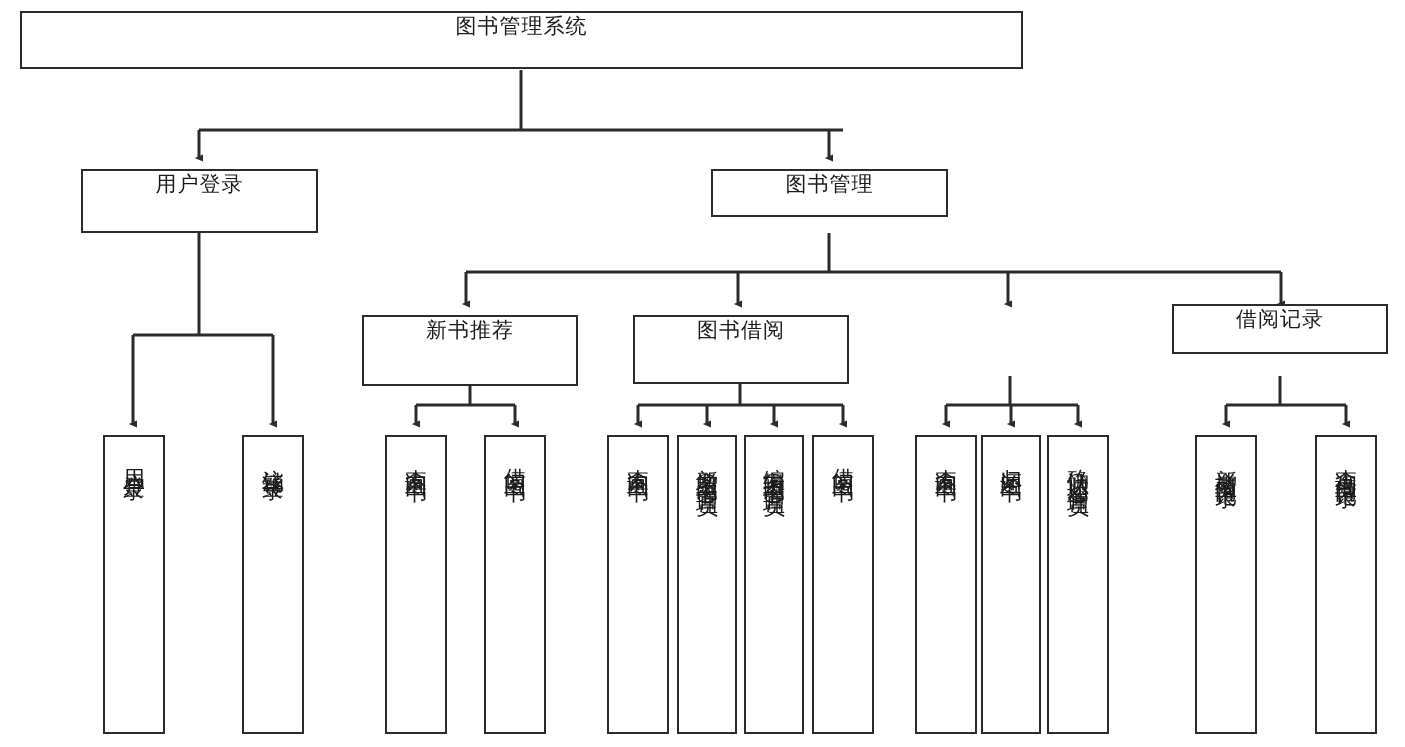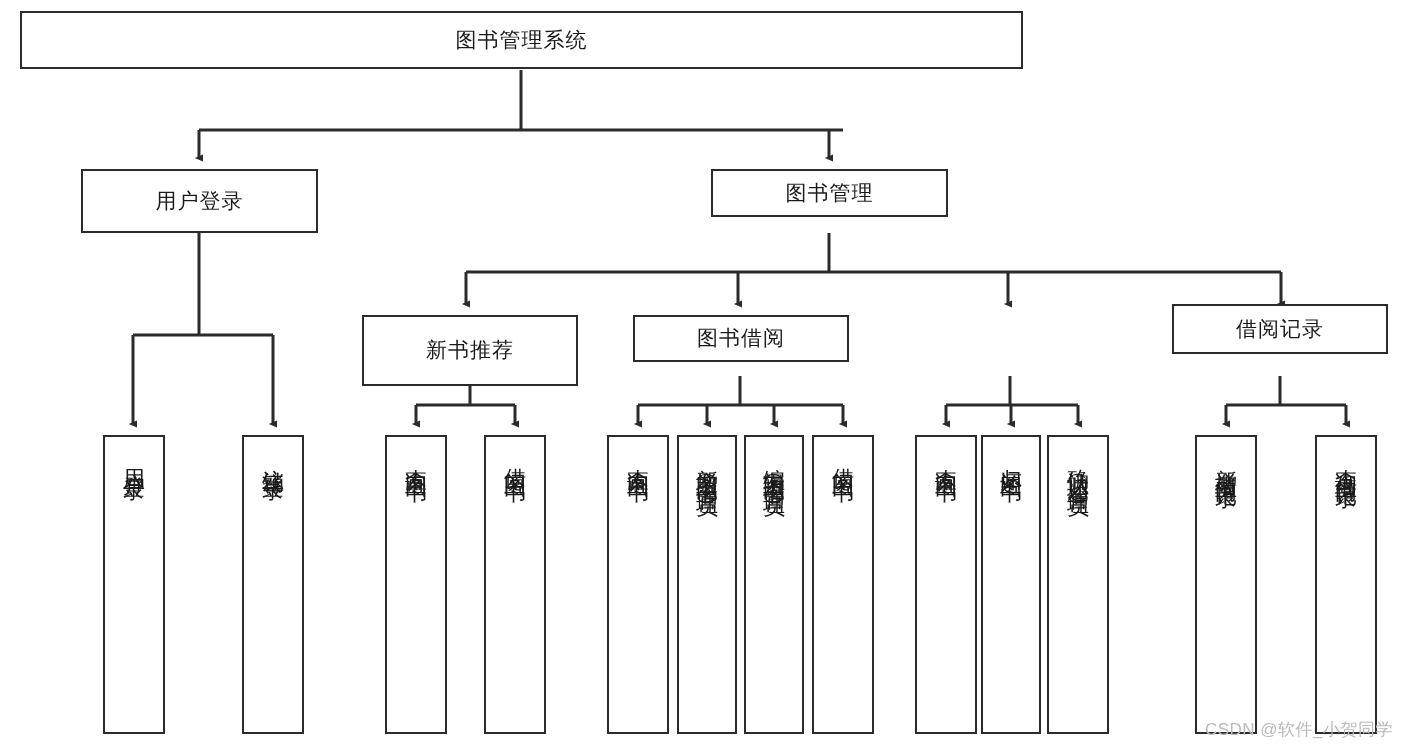--- a/index.html
+++ b/index.html
@@ -25,21 +25,20 @@
     width: 1405px;
     height: 747px;
     pointer-events: none;
   }
   .node {
     position: absolute;
     box-sizing: border-box;
     border: 2px solid #2b2b2b;
     background: #ffffff;
     display: flex;
-    align-items: center;
     justify-content: center;
     color: #1a1a1a;
     z-index: 2;
   }
   .node-label {
     display: block;
     text-align: center;
     line-height: 1.25;
     letter-spacing: 1px;
   }
@@ -143,21 +142,21 @@
   <div class="node horizontal" style="left:81px; top:169px; width:237px; height:64px;">
     <span class="node-label">用户登录</span>
   </div>
   <div class="node horizontal" style="left:711px; top:169px; width:237px; height:48px;">
     <span class="node-label">图书管理</span>
   </div>
 
   <div class="node horizontal" style="left:362px; top:315px; width:216px; height:71px;">
     <span class="node-label">新书推荐</span>
   </div>
-  <div class="node horizontal" style="left:633px; top:315px; width:216px; height:47px;">
+  <div class="node horizontal" style="left:633px; top:315px; width:216px; height:69px;">
     <span class="node-label">图书借阅</span>
   </div>
   <div class="node horizontal" style="left:1172px; top:304px; width:216px; height:50px;">
     <span class="node-label">借阅记录</span>
   </div>
 
   <div class="node vertical" style="left:103px; top:435px; width:62px; height:299px;">
     <span class="node-label">用户登录</span>
   </div>
   <div class="node vertical" style="left:242px; top:435px; width:62px; height:299px;">
@@ -194,14 +193,13 @@
     <span class="node-label">确认归还（管理员）</span>
   </div>
 
   <div class="node vertical" style="left:1195px; top:435px; width:62px; height:299px;">
     <span class="node-label">新增借阅记录</span>
   </div>
   <div class="node vertical" style="left:1315px; top:435px; width:62px; height:299px;">
     <span class="node-label">查询借阅记录</span>
   </div>
 
-  <div class="watermark">CSDN @软件_小贺同学</div>
 </div>
 
 </body></html>

